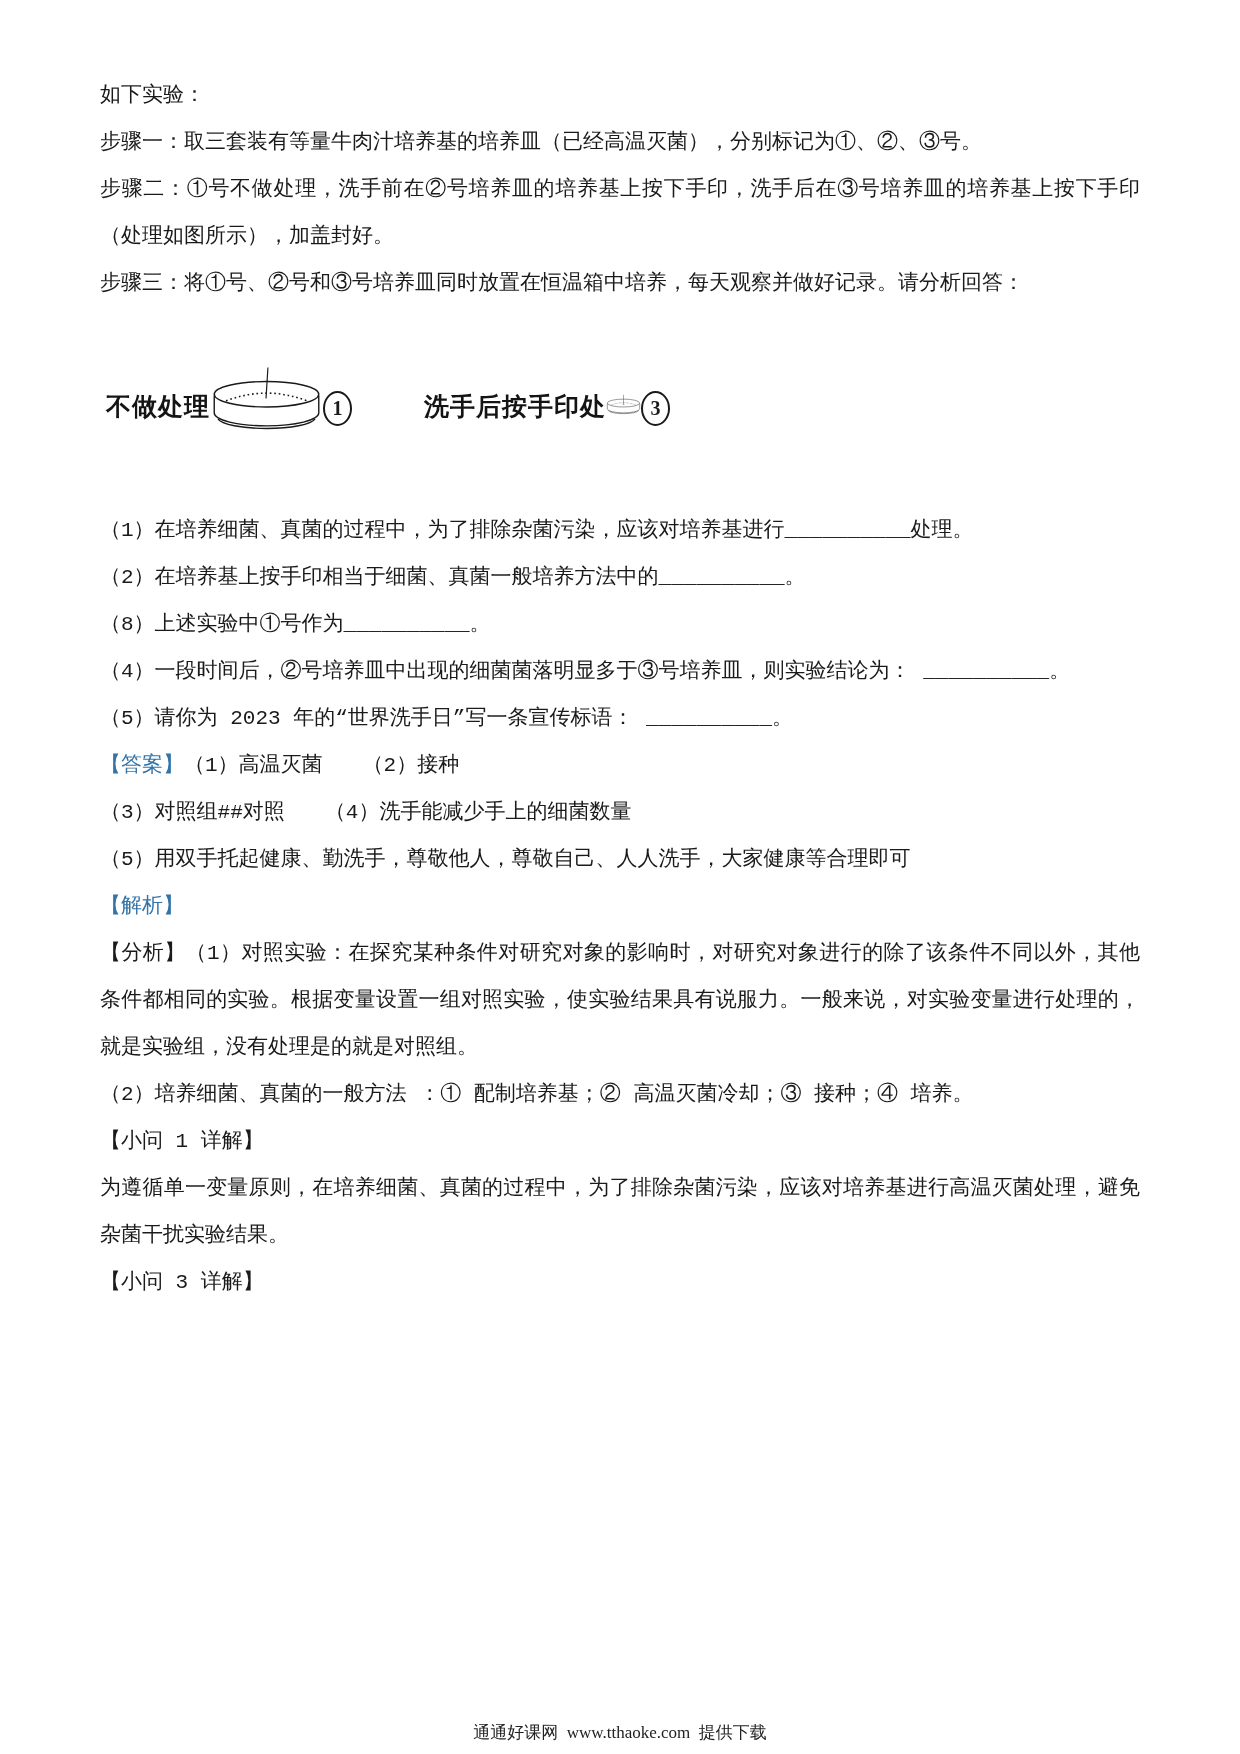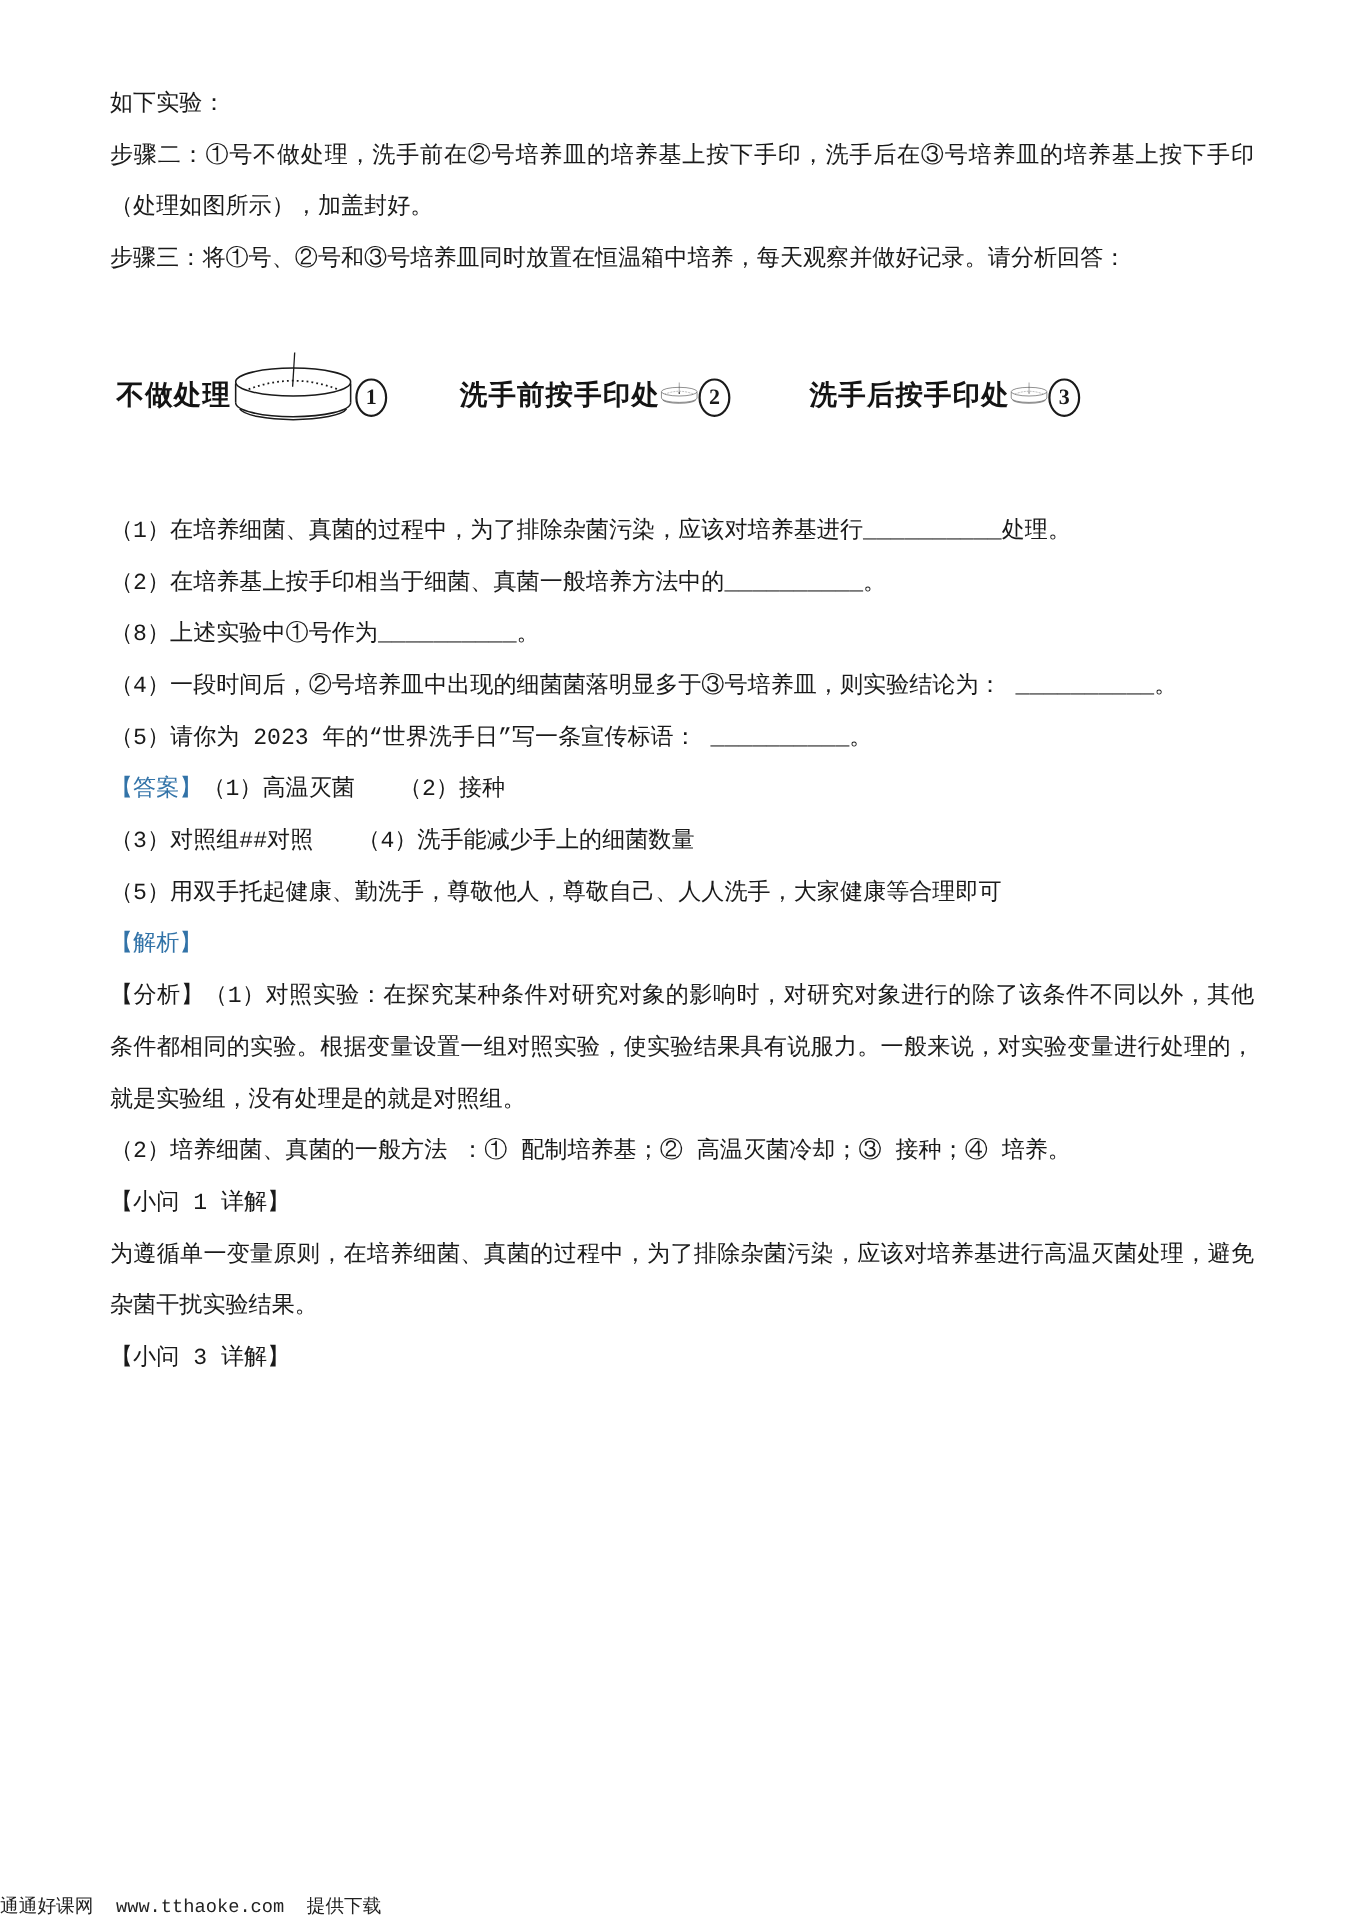--- a/index.html
+++ b/index.html
@@ -40,31 +40,33 @@
 
   .q-first { margin-top:16px; }
 
   .blue { color:#3273a8; }
   .ans-gap { margin-left:40px; }
   .ans-5 { margin-top:52px; }
   .detail2-label { margin-top:10px; }
 
   .footer {
     position:absolute; left:0; right:0; bottom:10px;
+    text-align:center;
     font-size:17px; color:#222222;
-    font-family:Liberation Mono, monospace;
+    font-family:Liberation Serif, serif;
     white-space:pre;
   }
 </style>
 </head>
 <body>
 
 <div class="page">
 
   <p class="mb-intro">如下实验：</p>
+  <p>步骤一：取三套装有等量牛肉汁培养基的培养皿（已经高温灭菌），分别标记为①、②、③号。</p>
   <p>步骤二：①号不做处理，洗手前在②号培养皿的培养基上按下手印，洗手后在③号培养皿的培养基上按下手印（处理如图所示），加盖封好。</p>
   <p>步骤三：将①号、②号和③号培养皿同时放置在恒温箱中培养，每天观察并做好记录。请分析回答：</p>
 
   <div class="diagram">
 
     <div class="dish-group g1">
       <div class="dish-label">不做处理</div>
       <svg class="dish-svg" width="240" height="168" viewBox="0 0 240 168">
         <line x1="123" y1="0" x2="119" y2="66" stroke="#1a1a1a" stroke-width="2.5"></line>
         <ellipse cx="120" cy="57" rx="111" ry="27" fill="none" stroke="#1a1a1a" stroke-width="3"></ellipse>
@@ -72,36 +74,20 @@
         <path d="M 9,60 V 97" stroke="#1a1a1a" stroke-width="3" fill="none"></path>
         <path d="M 231,60 V 97" stroke="#1a1a1a" stroke-width="3" fill="none"></path>
         <path d="M 9,97 A 111 27 0 0 0 231,97" fill="none" stroke="#1a1a1a" stroke-width="3"></path>
         <path d="M 17,109 A 104 24 0 0 0 223,109" fill="none" stroke="#1a1a1a" stroke-width="3"></path>
       </svg>
       <div class="dish-number">
         <span class="circ-num">1</span>
       </div>
     </div>
 
-    <div class="dish-group g2">
-      <div class="dish-label">洗手前按手印处</div>
-      <svg class="dish-svg" width="240" height="168" viewBox="0 0 240 168">
-        <line x1="120" y1="0" x2="120" y2="64" stroke="#1a1a1a" stroke-width="2.5"></line>
-        <ellipse cx="120" cy="57" rx="111" ry="27" fill="none" stroke="#1a1a1a" stroke-width="3"></ellipse>
-        <path d="M 34,71 Q 120,38 206,71" fill="none" stroke="#1a1a1a" stroke-width="3.4" stroke-dasharray="3.5,6"></path>
-        <circle cx="120" cy="66" r="5" fill="#1a1a1a"></circle>
-        <path d="M 9,60 V 97" stroke="#1a1a1a" stroke-width="3" fill="none"></path>
-        <path d="M 231,60 V 97" stroke="#1a1a1a" stroke-width="3" fill="none"></path>
-        <path d="M 9,97 A 111 27 0 0 0 231,97" fill="none" stroke="#1a1a1a" stroke-width="3"></path>
-        <path d="M 17,109 A 104 24 0 0 0 223,109" fill="none" stroke="#1a1a1a" stroke-width="3"></path>
-      </svg>
-      <div class="dish-number">
-        <span class="circ-num">2</span>
-      </div>
-    </div>
 
     <div class="dish-group g3">
       <div class="dish-label">洗手后按手印处</div>
       <svg class="dish-svg" width="240" height="168" viewBox="0 0 240 168">
         <line x1="120" y1="0" x2="120" y2="61" stroke="#1a1a1a" stroke-width="2.5"></line>
         <ellipse cx="120" cy="57" rx="111" ry="27" fill="none" stroke="#1a1a1a" stroke-width="3"></ellipse>
         <path d="M 34,71 Q 120,38 206,71" fill="none" stroke="#1a1a1a" stroke-width="3.4" stroke-dasharray="3.5,6"></path>
         <circle cx="120" cy="65" r="3.8" fill="#ffffff" stroke="#1a1a1a" stroke-width="2"></circle>
         <path d="M 9,60 V 97" stroke="#1a1a1a" stroke-width="3" fill="none"></path>
         <path d="M 231,60 V 97" stroke="#1a1a1a" stroke-width="3" fill="none"></path>

